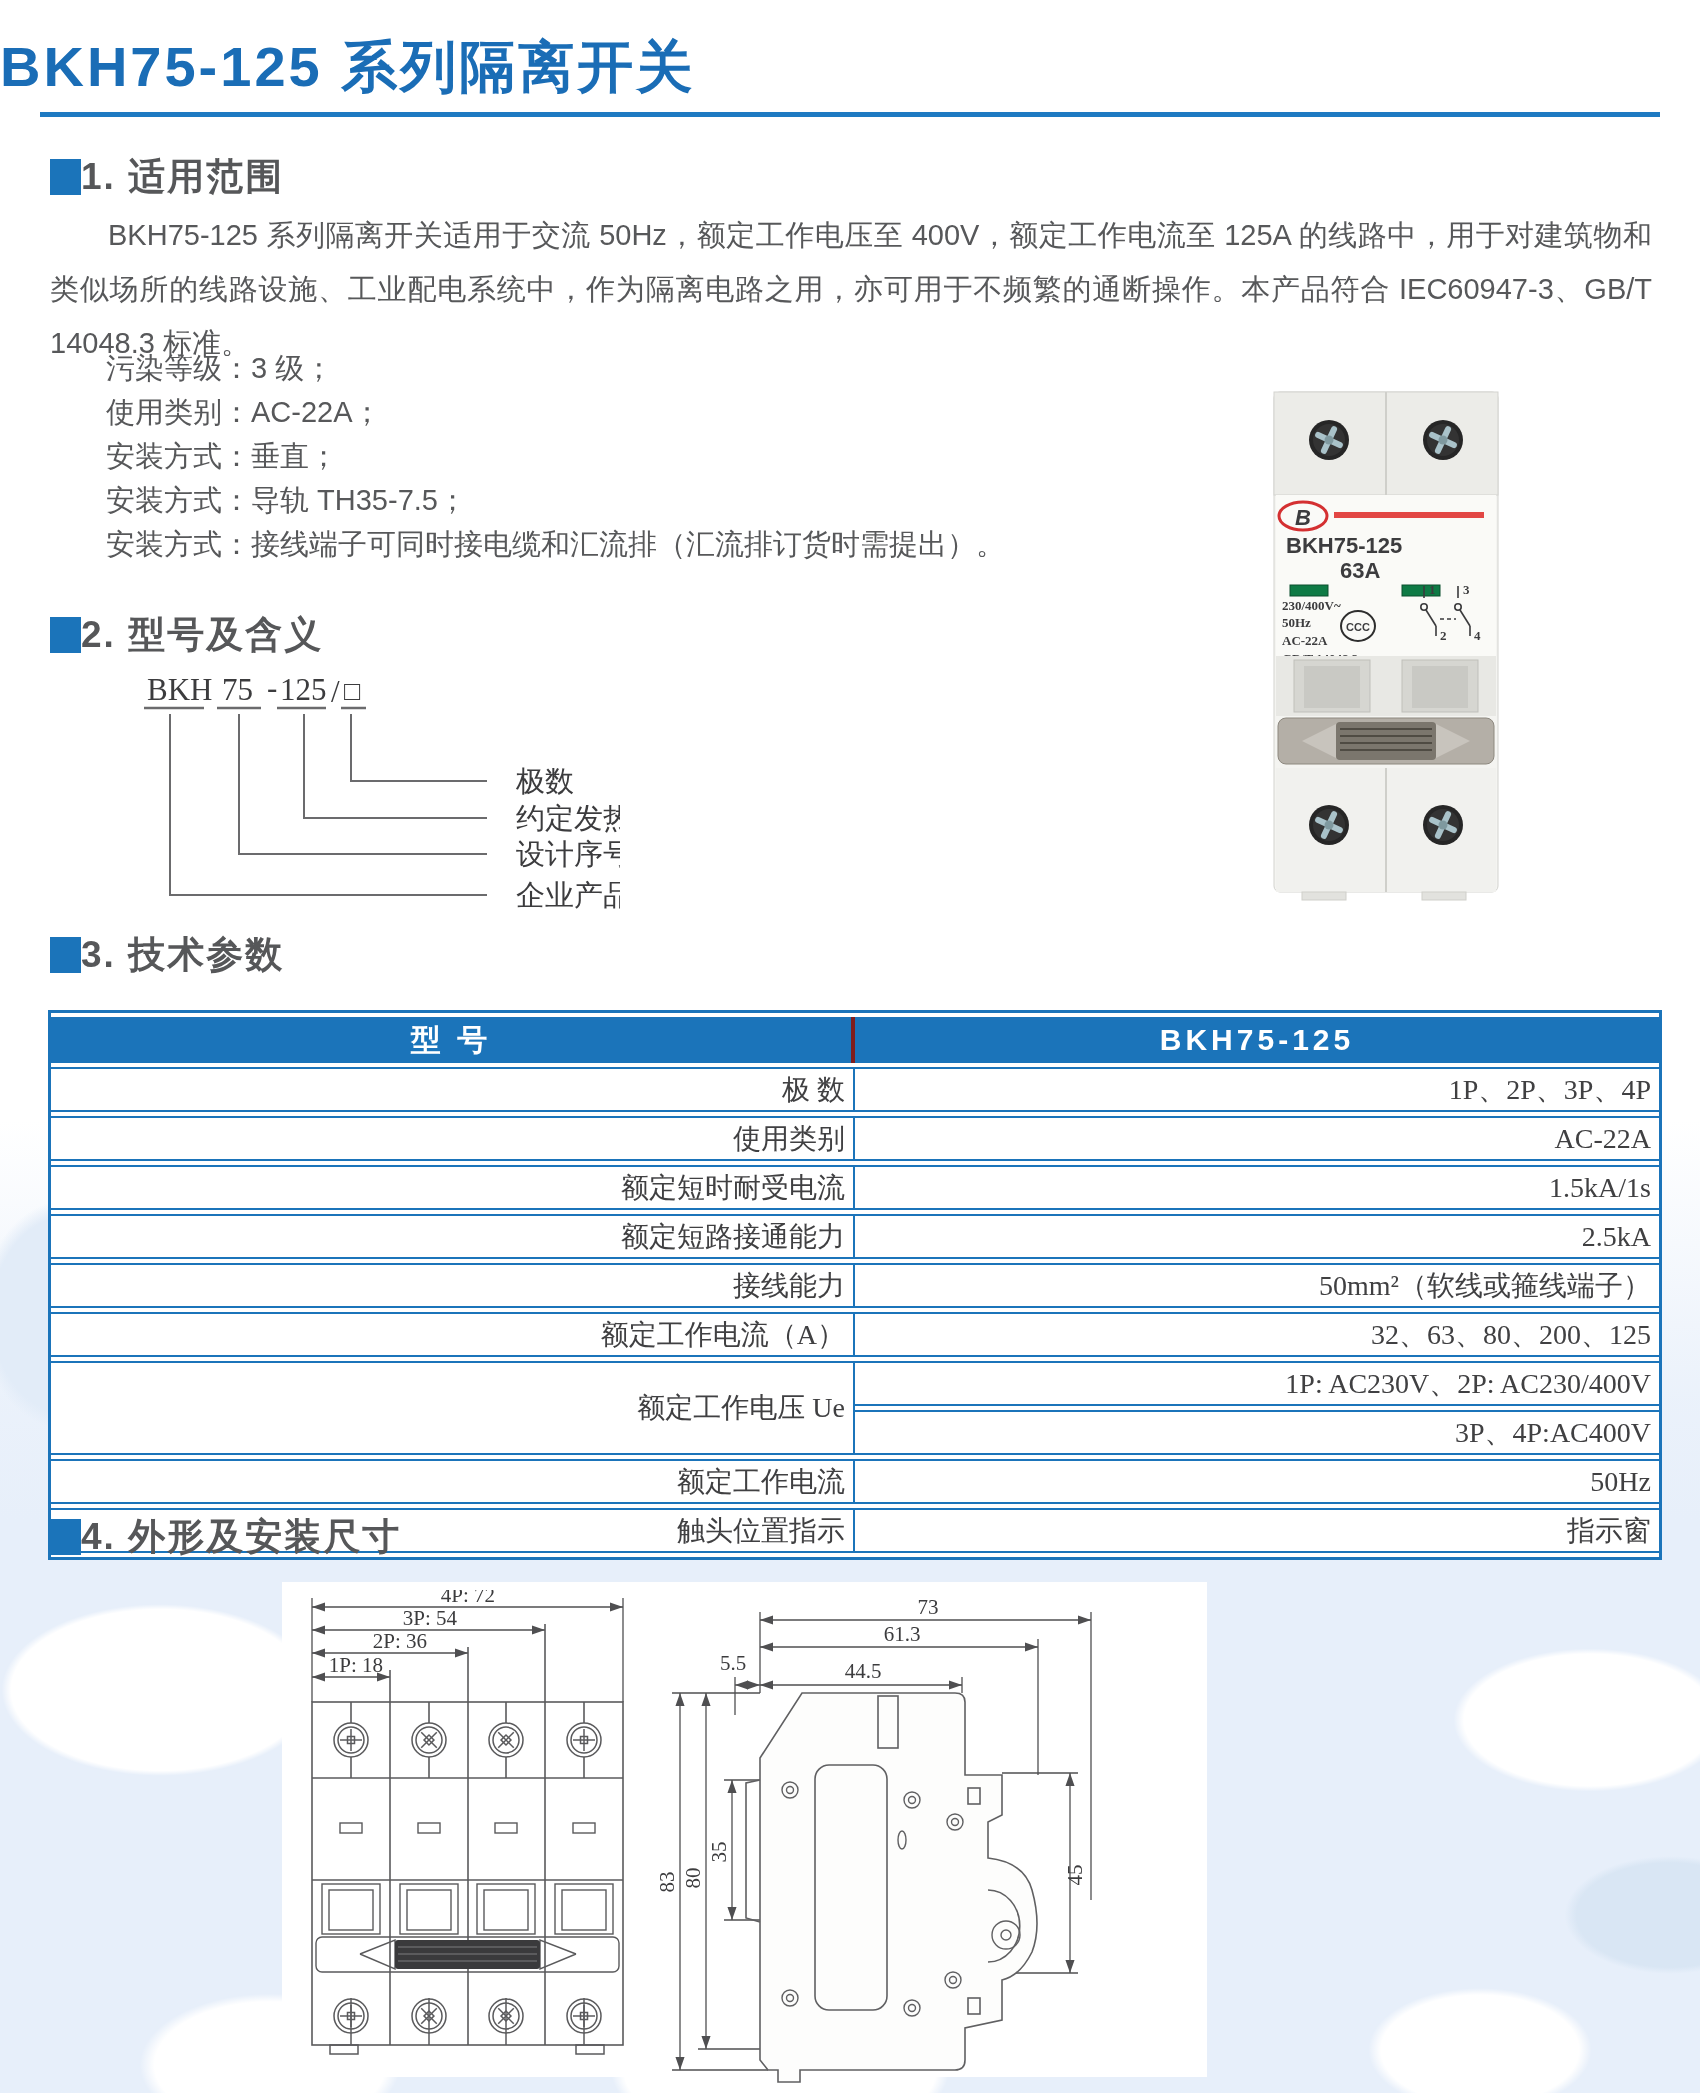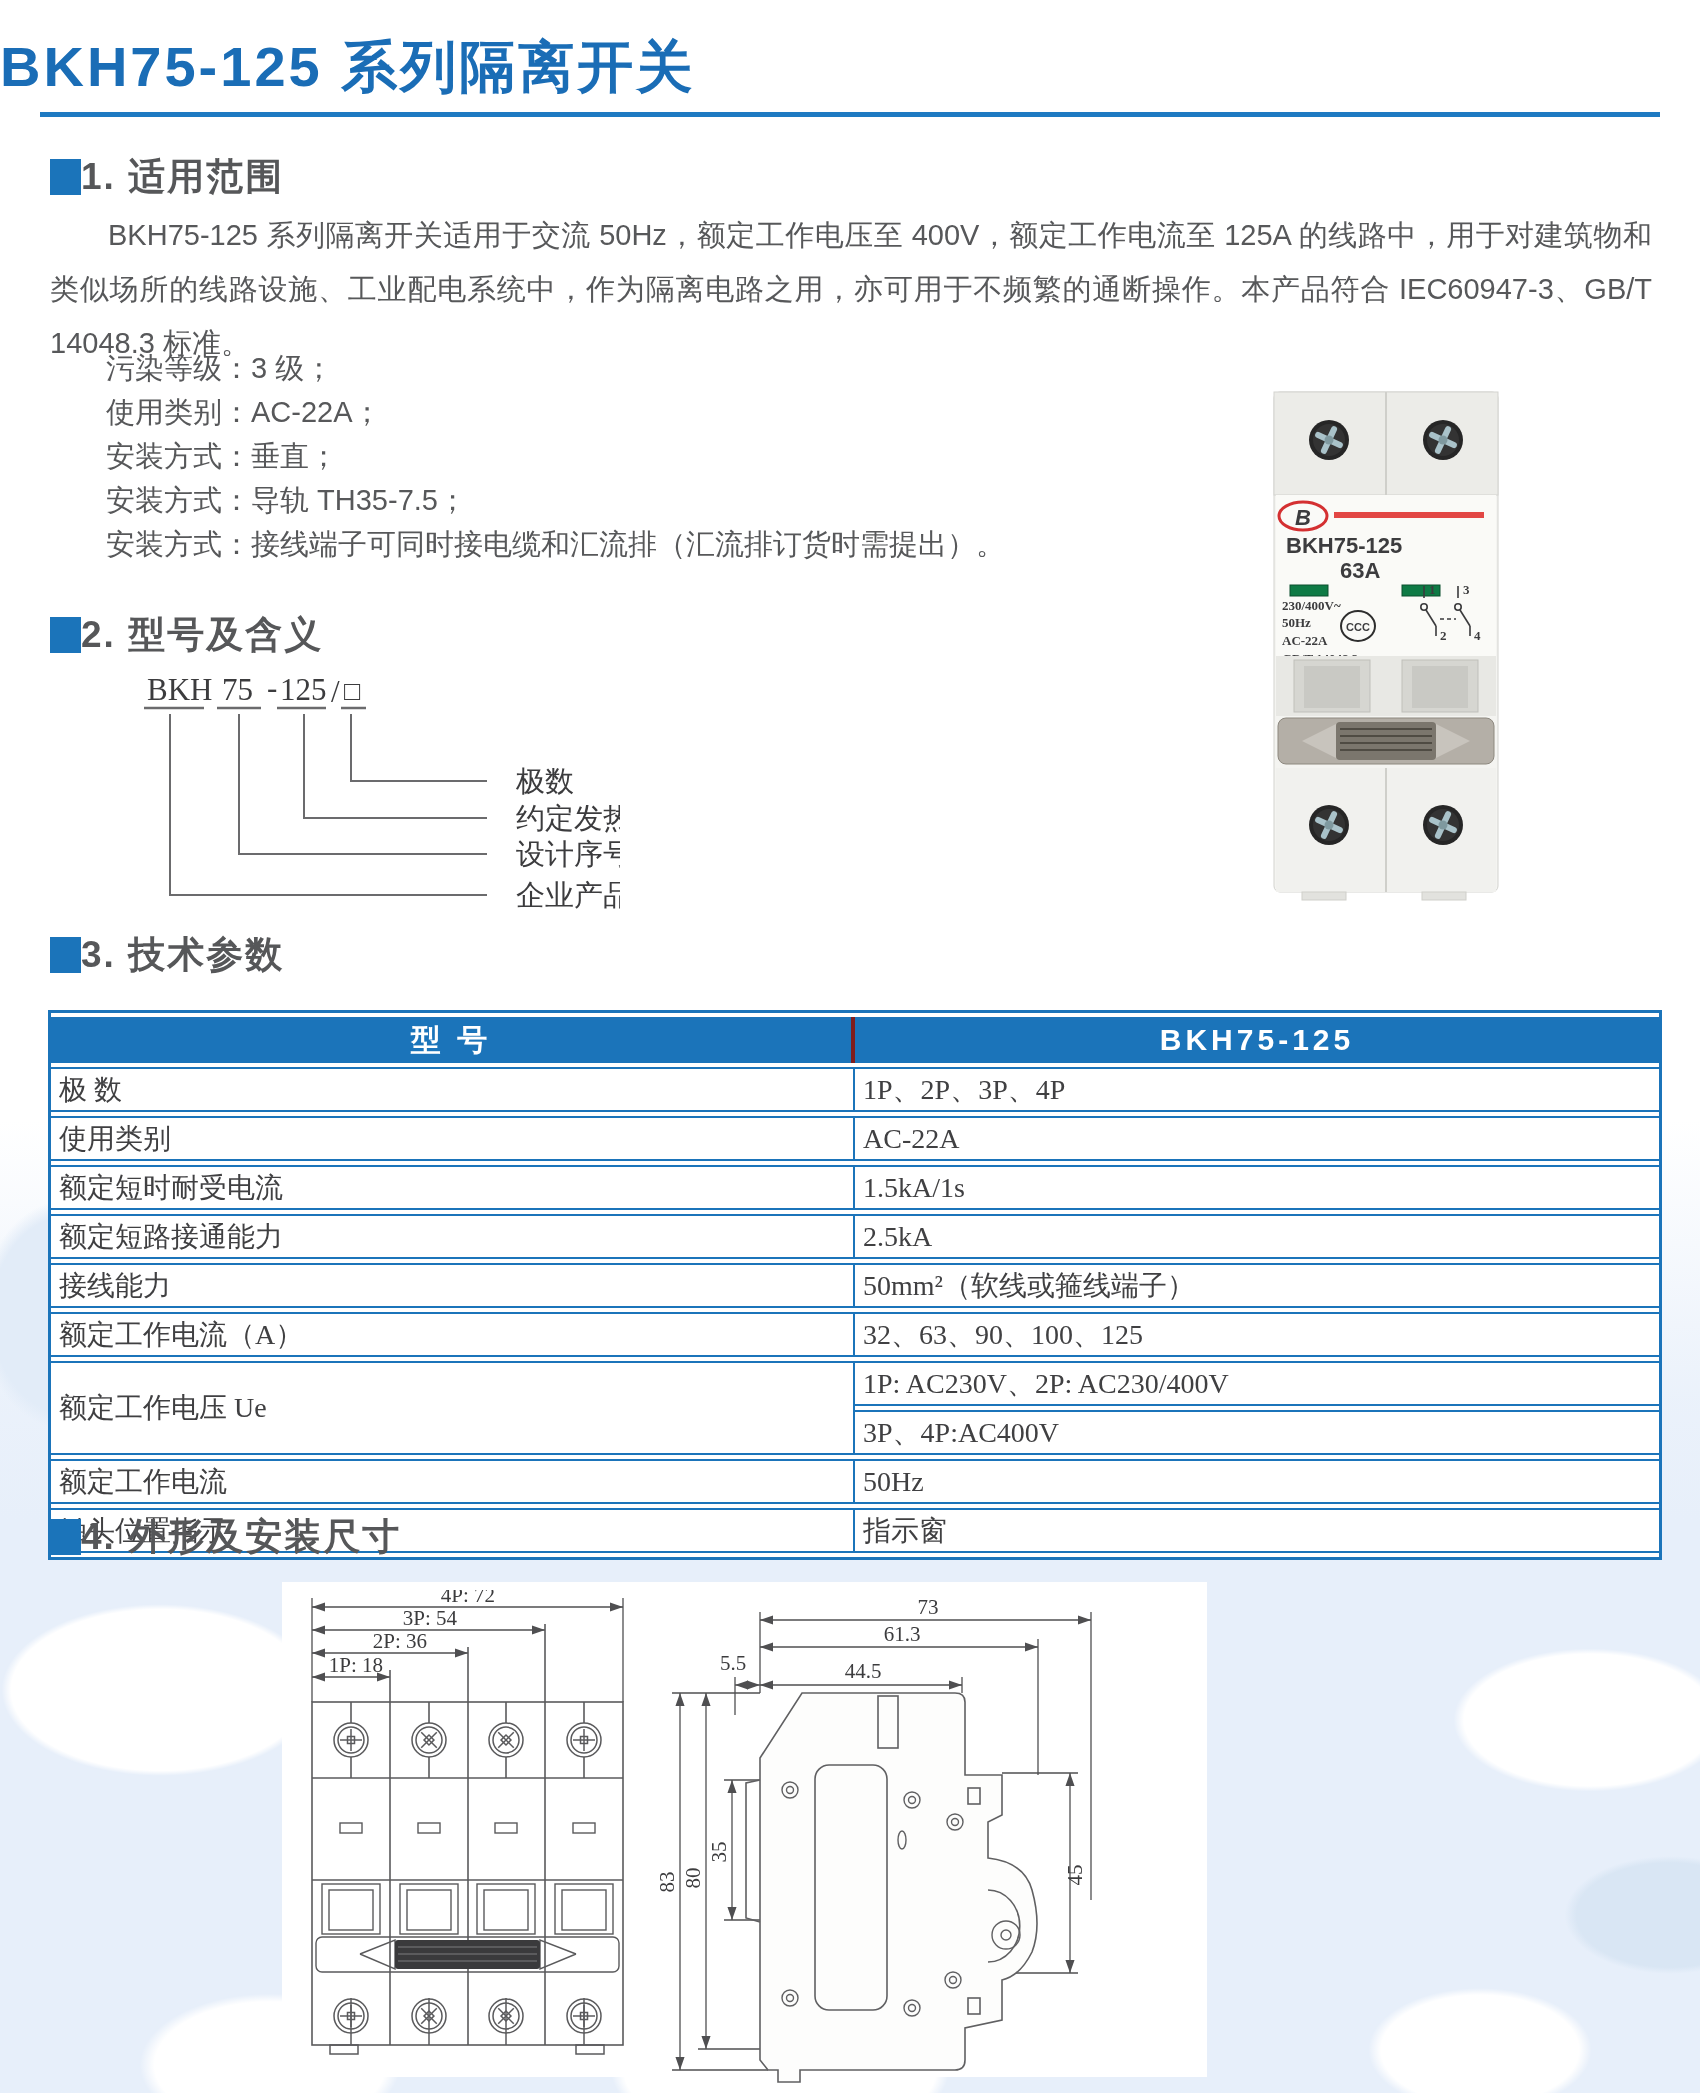--- a/index.html
+++ b/index.html
@@ -37,21 +37,21 @@
   .ulist div{margin:0;}
   
   .tblwrap{position:absolute;left:48px;top:1010px;width:1608px;background:#ffffff;
            border:3px solid #1b74ba;}
   table.spec{width:100%;border-collapse:separate;border-spacing:0 4px;}
   table.spec th{background:#1b74ba;color:#ffffff;font-size:30px;font-weight:bold;
                 height:44px;letter-spacing:4px;}
   table.spec th:first-child{width:50%;border-right:4px solid #7f1d1d;}
   table.spec td{border-top:2px solid #1b74ba;border-bottom:2px solid #1b74ba;background:#fff;
                 font-family:"Liberation Serif", serif;font-size:28px;color:#404042;
-                text-align:left;height:39px;padding:1px 8px;}
+                text-align:right;height:39px;padding:1px 8px;}
   table.spec td.pc{border-right:2px solid #1b74ba;}
   
   .panel{position:absolute;left:282px;top:1582px;width:925px;height:495px;background:#ffffff;}
   svg text{font-family:"Liberation Serif", serif;fill:#3c3c3e;}
   .sans{font-family:"Liberation Sans", sans-serif;}
 </style>
 </head>
 <body>
 
 <div class="page">
@@ -219,21 +219,21 @@
         <tr>
           <td class="pc">额定短路接通能力</td>
           <td>2.5kA</td>
           </tr>
         <tr>
           <td class="pc">接线能力</td>
           <td>50mm²（软线或箍线端子）</td>
           </tr>
         <tr>
           <td class="pc">额定工作电流（A）</td>
-          <td>32、63、90、100、125</td>
+          <td>32、63、80、200、125</td>
           </tr>
         <tr>
           <td class="pc" rowspan="2">额定工作电压 Ue</td>
           <td>1P: AC230V、2P: AC230/400V</td>
           </tr>
         <tr>
           <td>3P、4P:AC400V</td>
           </tr>
         <tr>
           <td class="pc">额定工作电流</td>

